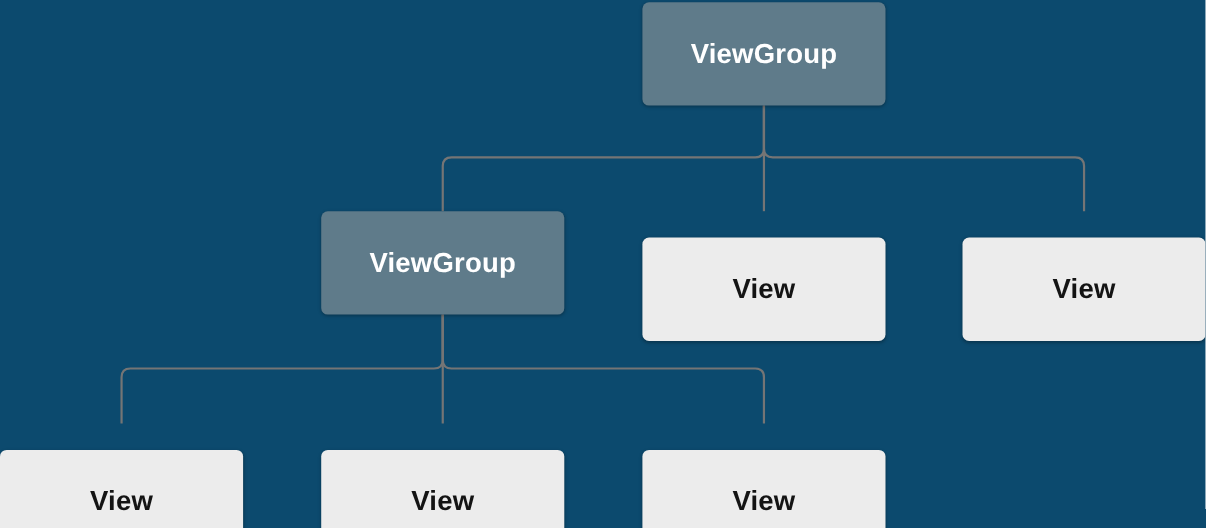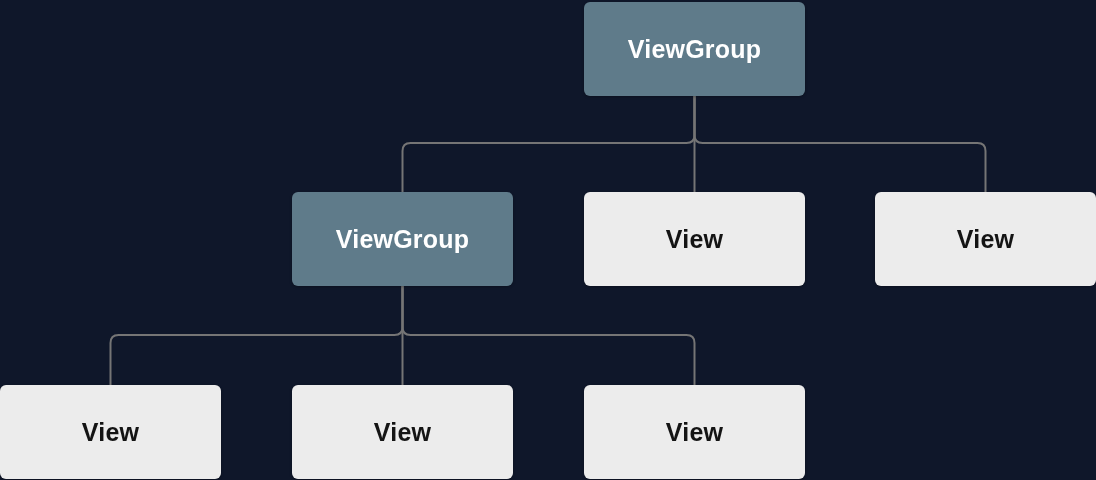--- a/index.html
+++ b/index.html
@@ -1,36 +1,36 @@
 <!DOCTYPE html>
 <html><head>
 <meta charset="utf-8">
 <style>
   html,body{margin:0;padding:0;background:#ffffff;}
   .canvas{
     position:relative;
     width:1096px;height:480px;
     overflow:hidden;
-    background:#0f172a;
+    background:#0c4a6e;
     font-family:"Liberation Sans", sans-serif;
   }
   .edges{position:absolute;left:0;top:0;width:1096px;height:480px;}
   .edges path{fill:none;stroke:#757575;stroke-width:2px;}
   .node{
     position:absolute;
     width:221px;height:94px;
     border-radius:6px;
     display:flex;align-items:center;justify-content:center;
     font-size:25px;font-weight:600;letter-spacing:.2px;
     box-shadow:0 1px 3px rgba(0,0,0,0.28);
     box-sizing:border-box;
     cursor:default;
   }
   .node.viewgroup{background:#5F7B8A;color:#ffffff;}
-  .node.view{background:#ECECEC;color:#141414;}
+  .node.view{background:#ECECEC;color:#141414;margin-top:24px;}
   
   .n1{left:584px;top:2px;}
   .n2{left:292px;top:192px;}
   .n3{left:584px;top:192px;}
   .n4{left:875px;top:192px;}
   .n5{left:0px;top:385px;}
   .n6{left:292px;top:385px;}
   .n7{left:584px;top:385px;}
 </style>
 </head>

